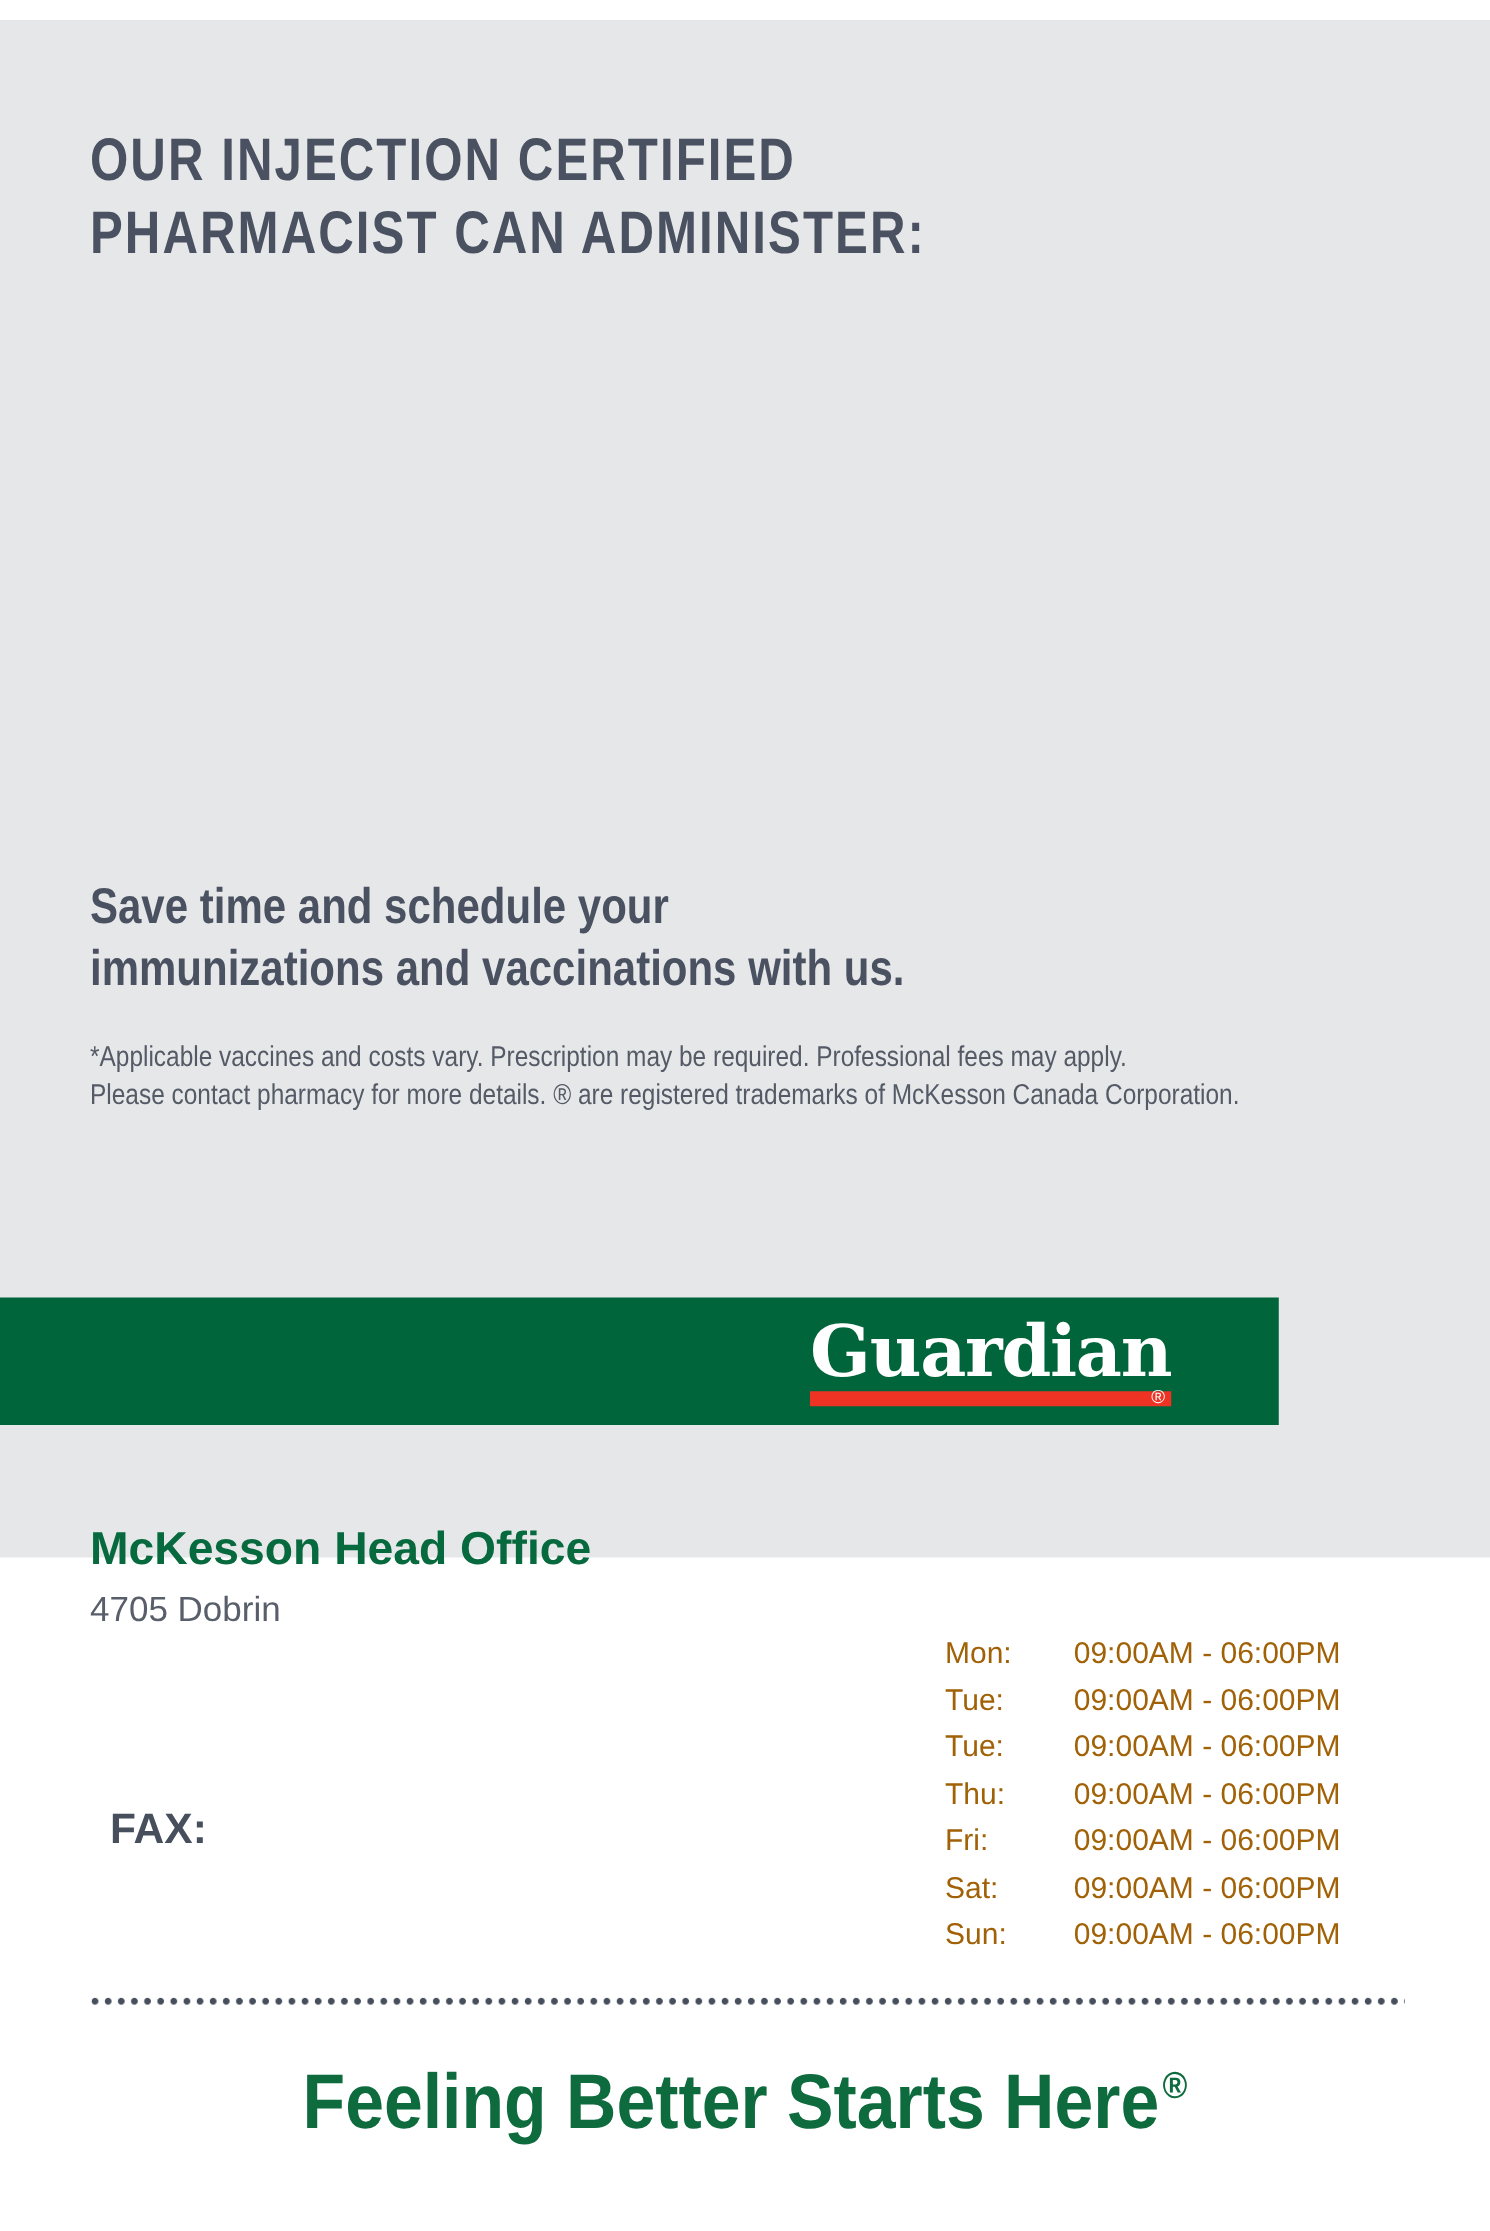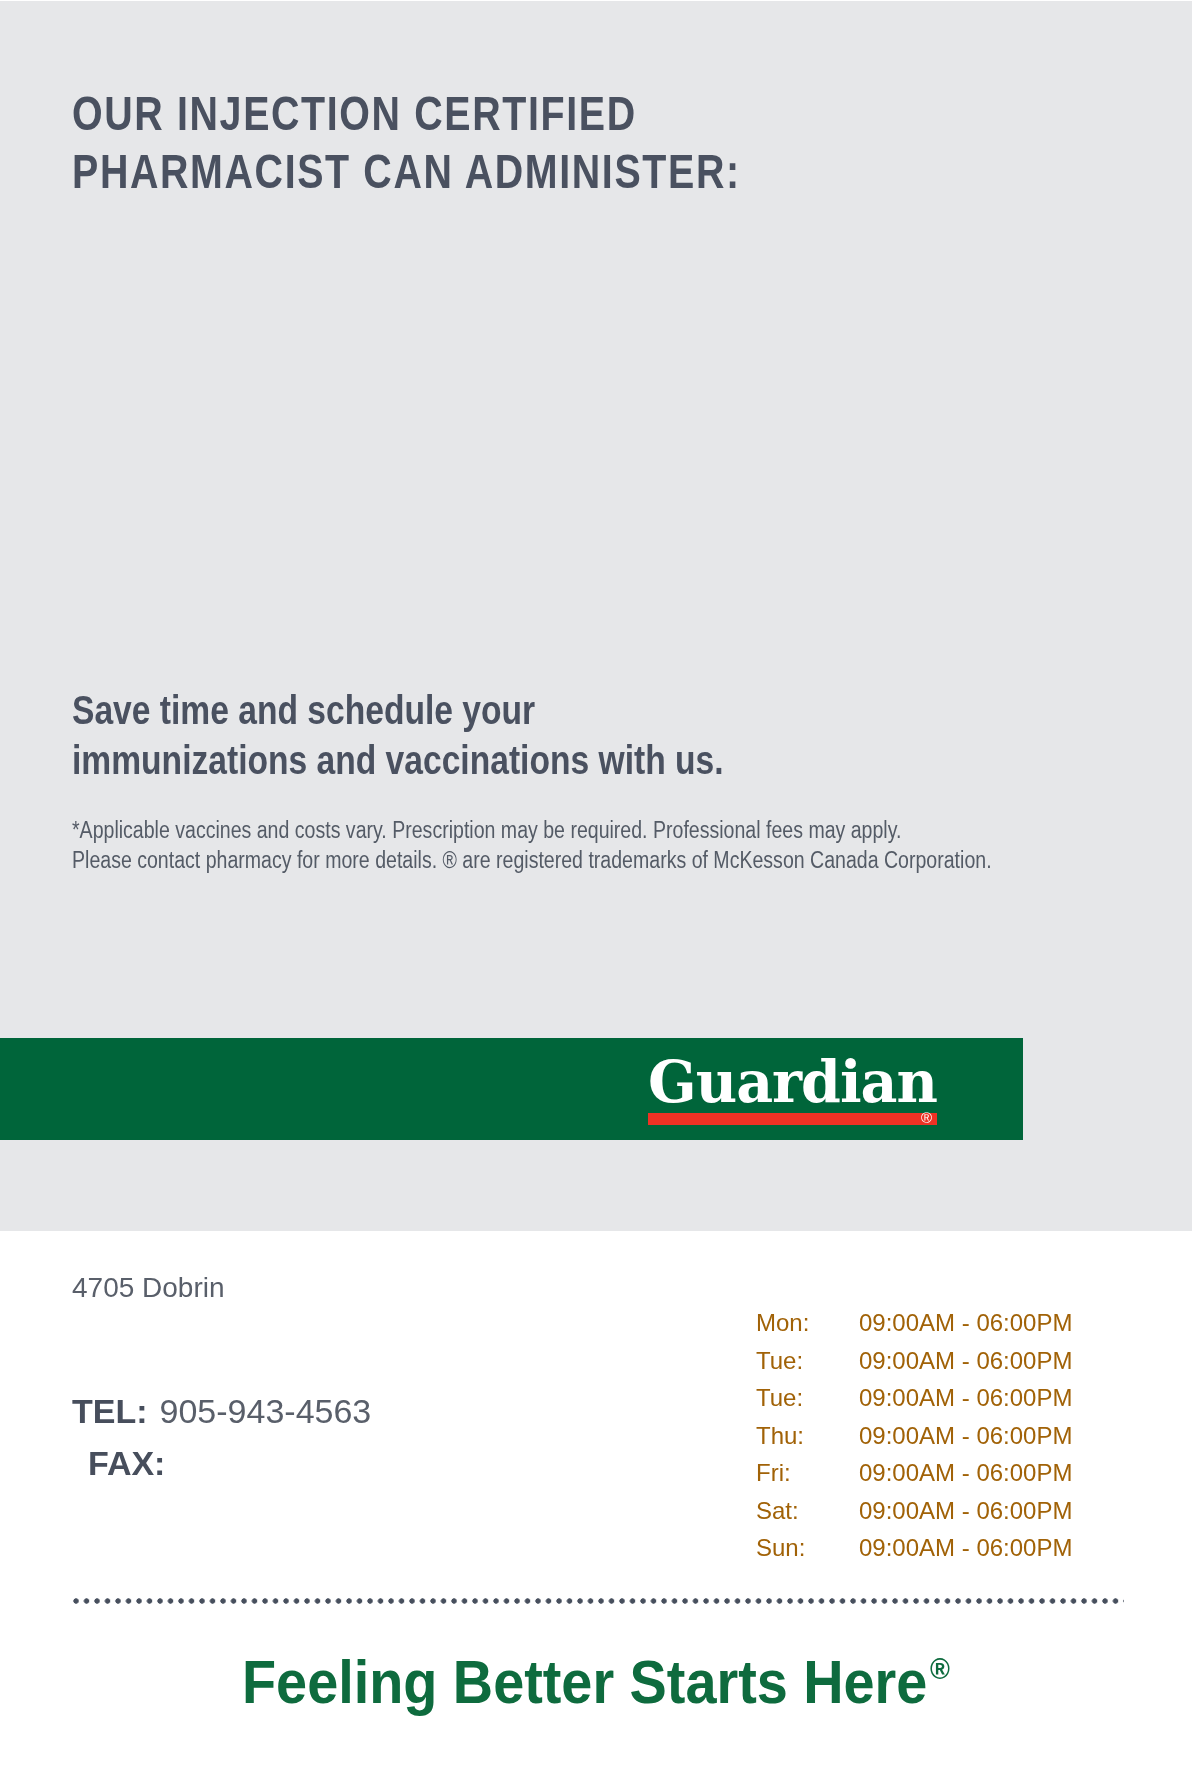--- a/index.html
+++ b/index.html
@@ -8,21 +8,21 @@
     width: 1192px;
     height: 1785px;
     background: #ffffff;
     font-family: "Liberation Sans", sans-serif;
     overflow: hidden;
   }
 
   
   .hero {
     position: absolute;
-    left: 0; top: 1px;
+    left: 0; top: 16px;
     width: 1192px; height: 1230px;
     background: #e6e7e9;
   }
   .headline {
     position: absolute;
     left: 72px; top: 84px;
     margin: 0;
     font-size: 48px;
     font-weight: bold;
     letter-spacing: 2px;
@@ -192,25 +192,23 @@
 
   <section class="brand-band">
     <div class="logo">
       <div class="logo-text">Guardian</div>
       <div class="logo-bar">
         <span class="logo-reg">®</span>
       </div>
     </div>
   </section>
 
+  <h3 class="store-name">McKesson Head Office</h3>
   <div class="addr addr1">4705 Dobrin</div>
 
-  <div class="contact tel">
-    <span class="label">TEL:</span><span class="value">905-943-4563</span>
-  </div>
   <div class="contact fax">
     <span class="label">FAX:</span><span class="value"></span>
   </div>
 
   <div class="hours">
     <div class="hours-row">
       <span class="hours-day">Mon:</span>
       <span class="hours-time">09:00AM - 06:00PM</span>
     </div>
     <div class="hours-row">

